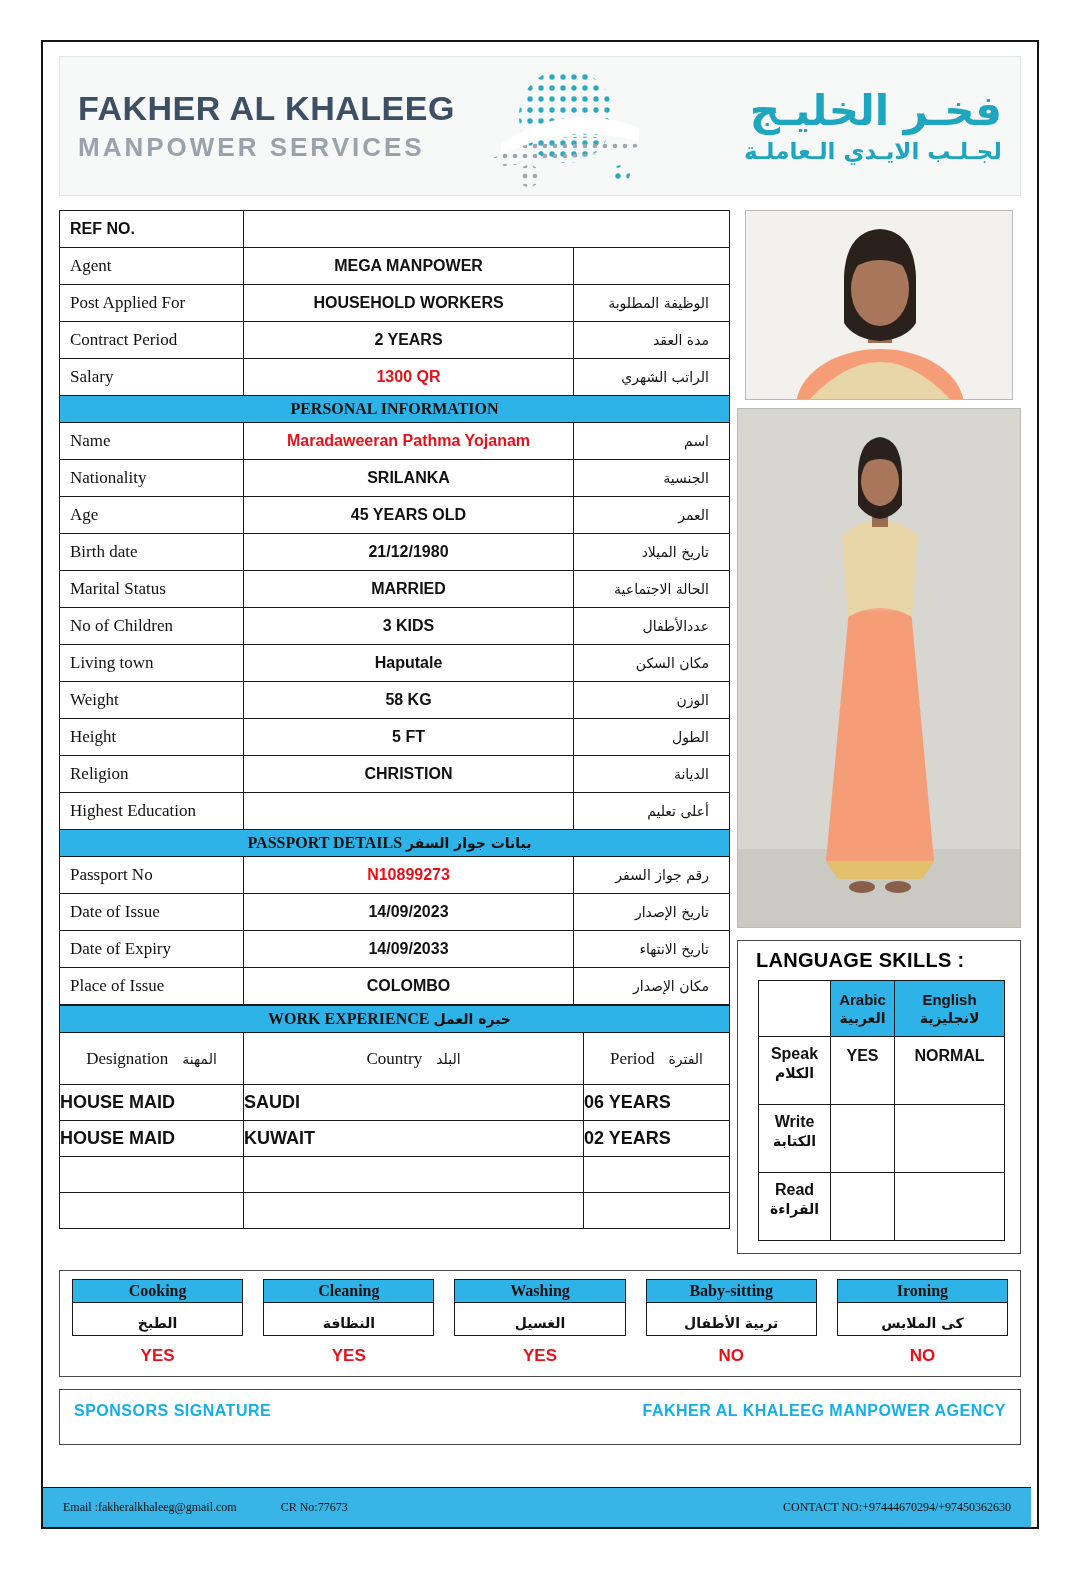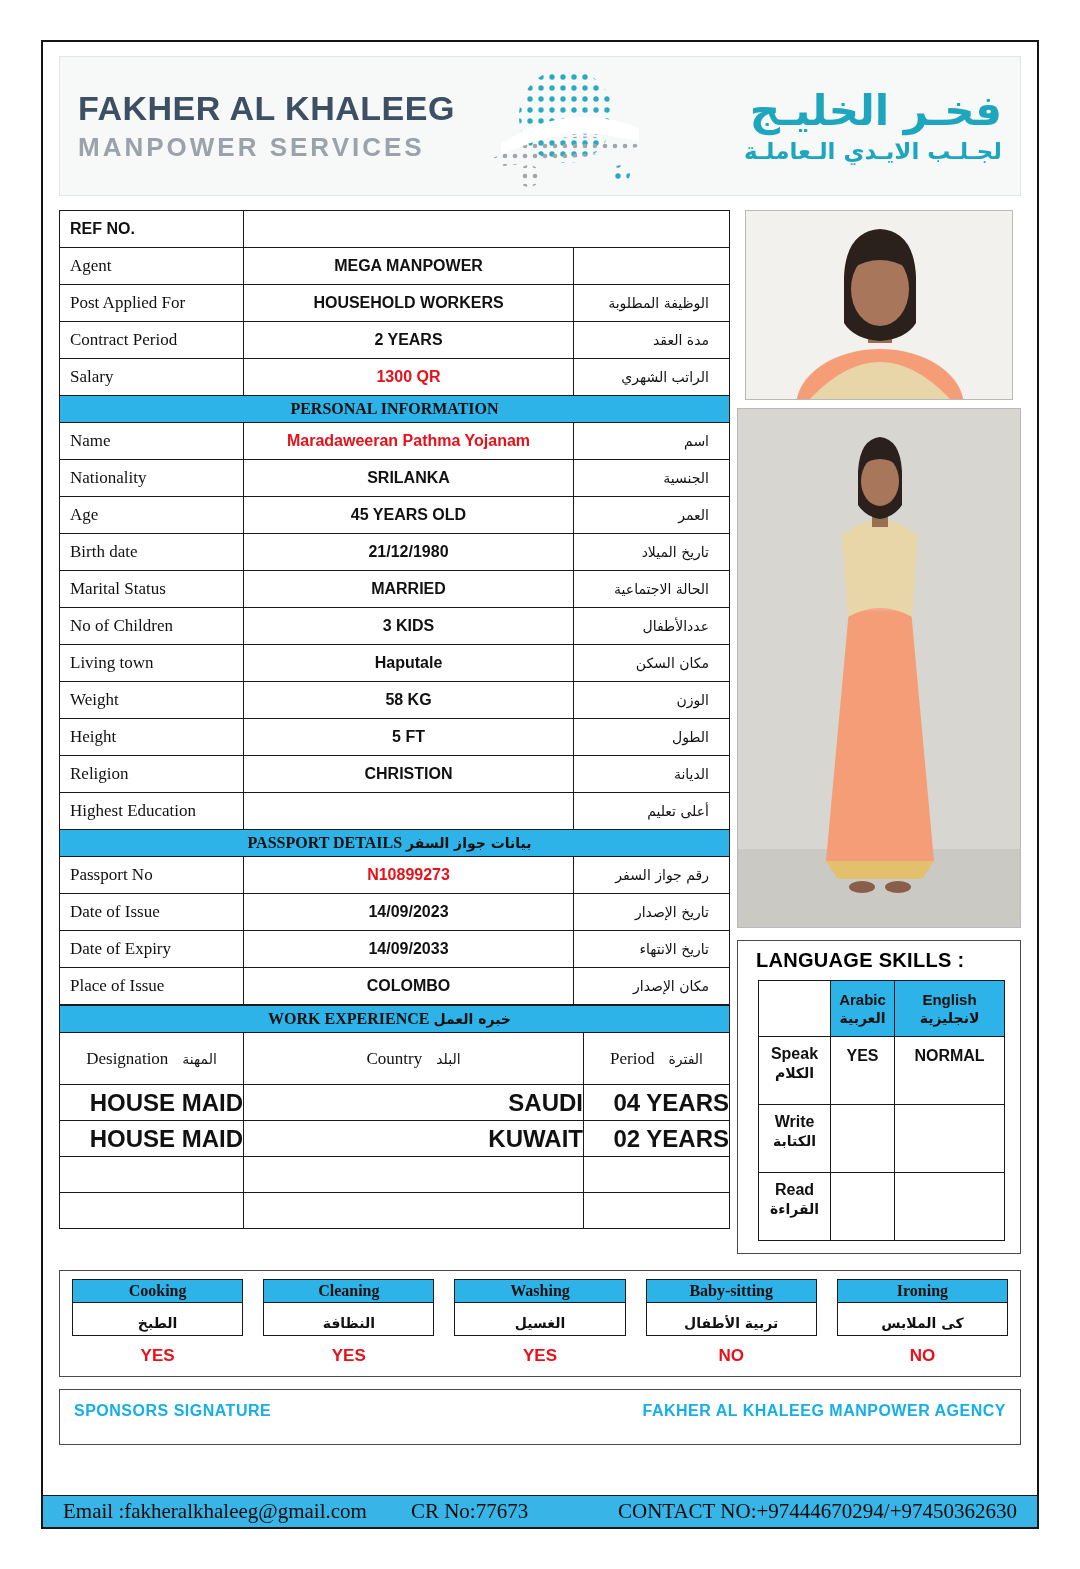--- a/index.html
+++ b/index.html
@@ -121,24 +121,24 @@
   }
 
   .work-head td { height: 52px; text-align: center; font-size: 17px; vertical-align: middle; }
   .work-head .wh-ar {
     font-family: "DejaVu Sans", sans-serif;
     font-size: 14px;
     margin-left: 14px;
   }
   .work-row td {
     height: 36px;
-    text-align: right;
-    font-family: "Liberation Sans", sans-serif;
-    font-weight: bold;
-    font-size: 24px;
+    text-align: left;
+    font-family: "Liberation Sans", sans-serif;
+    font-weight: bold;
+    font-size: 18px;
     margin-top: 26px;
   }
 
   
   .photo {
     border: 1px solid #b9b9b9;
     display: block;
     margin: 0 auto;
     overflow: hidden;
   }
@@ -241,28 +241,28 @@
     font-family: "Liberation Sans", sans-serif;
     font-weight: bold;
     font-size: 16px;
     letter-spacing: 0.5px;
     color: #14aee9;
   }
 
   
   .footer-bar {
     position: absolute;
-    left: 0; right: 0; bottom: 0;
-    height: 32px;
+    left: 0; right: 6px; bottom: 0;
+    height: 40px;
     background: #38b5e6;
     border-top: 1px solid #1a1a1a;
     display: flex;
     align-items: center;
     padding: 0 20px;
-    font-size: 21px;
+    font-size: 12px;
     font-family: "Liberation Serif", serif;
     color: #0c0c0c;
   }
   .footer-cr { margin-left: 44px; }
   .footer-contact { margin-left: auto; }
 </style>
 </head>
 <body>
 
 <div class="page">
@@ -471,21 +471,21 @@
             <td>
               <span>Period</span><span class="wh-ar">الفترة</span>
             </td>
           </tr>
         </tbody>
         <tbody>
 
             <tr class="work-row">
               <td>HOUSE MAID</td>
               <td>SAUDI</td>
-              <td>04 YEARS</td>
+              <td>06 YEARS</td>
             </tr>
 
             <tr class="work-row">
               <td>HOUSE MAID</td>
               <td>KUWAIT</td>
               <td>02 YEARS</td>
             </tr>
 
             <tr class="work-row">
               <td></td>

